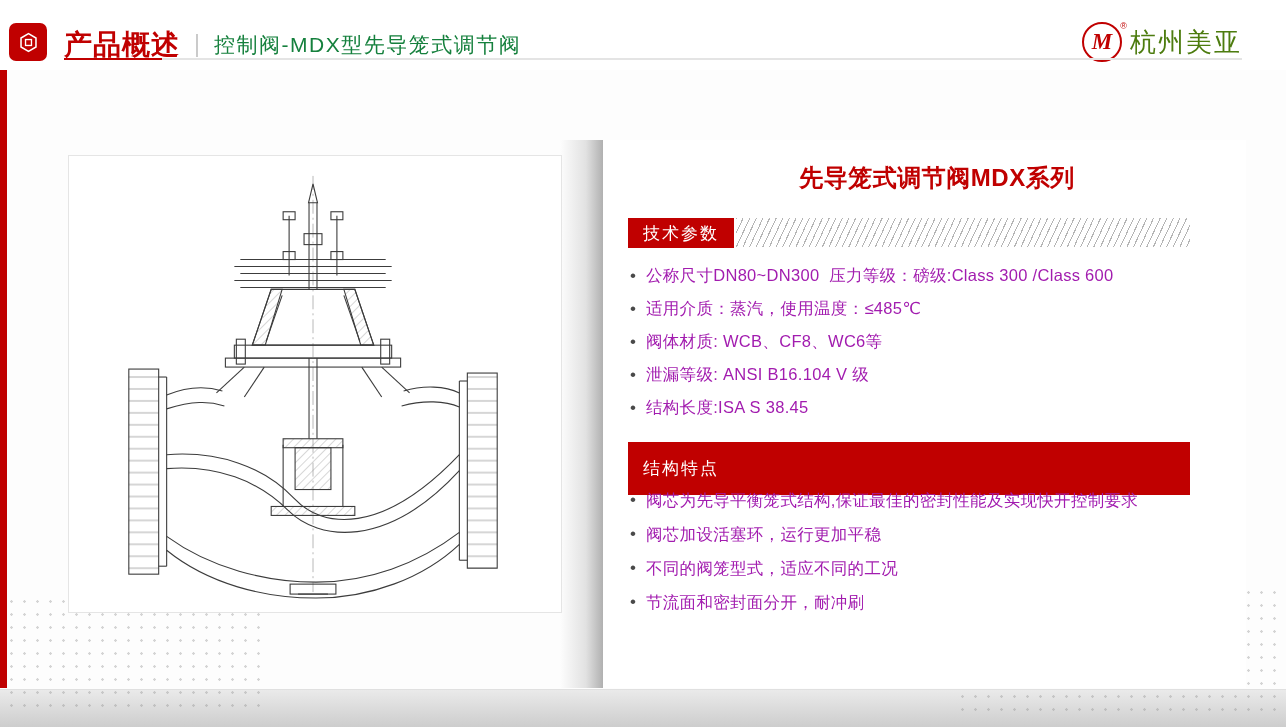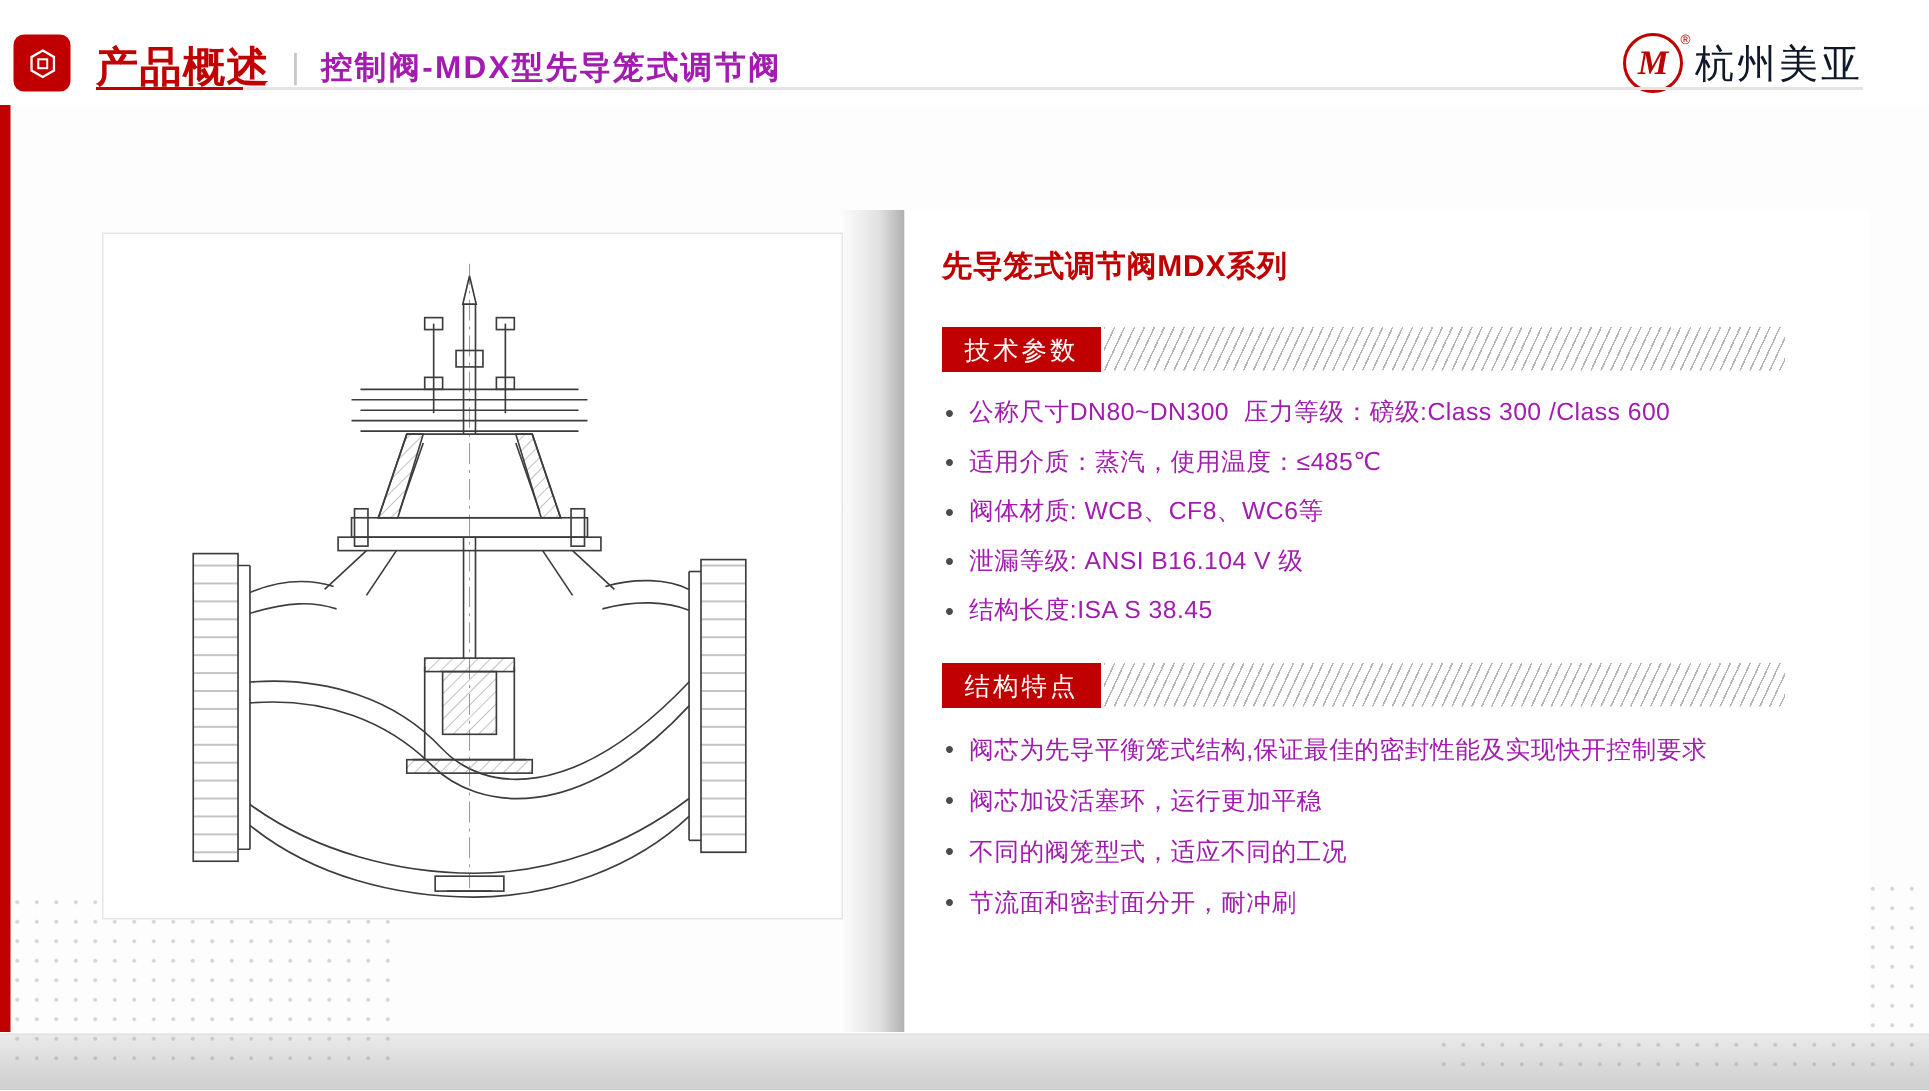--- a/index.html
+++ b/index.html
@@ -18,33 +18,33 @@
   .header { position: absolute; left: 0; top: 0; right: 0; height: 70px; background: #ffffff; z-index: 6; }
   .header-icon {
     position: absolute; left: 9px; top: 23px;
     width: 38px; height: 38px; border-radius: 7px;
     background: var(--accent);
     display: flex; align-items: center; justify-content: center;
   }
   .header-text { position: absolute; left: 64px; top: 26px; display: flex; align-items: center; }
   .section-label { color: var(--accent); font-size: 28px; font-weight: bold; letter-spacing: 1px; }
   .header-divider { color: #c7c7c7; font-size: 23px; font-weight: 200; margin: 0 14px; transform: translateY(-1px); }
-  .page-title { color: #a21caf; font-size: 21px; font-weight: bold; letter-spacing: 1.5px; }
+  .page-title { color: #15803d; font-size: 21px; font-weight: normal; letter-spacing: 1.5px; }
   .header-rule { position: absolute; left: 64px; right: 44px; top: 58px; height: 2px; background: #e4e4e4; }
   .rule-red { display: block; width: 98px; height: 2px; background: var(--accent); }
 
   .brand { position: absolute; right: 44px; top: 22px; display: flex; align-items: center; gap: 8px; }
   .logo-circle {
     position: relative; width: 40px; height: 40px; border-radius: 50%;
     border: 2.5px solid var(--accent);
     display: flex; align-items: center; justify-content: center;
   }
   .logo-m { color: var(--accent); font-family: "Liberation Serif", serif; font-style: italic; font-weight: bold; font-size: 23px; line-height: 1; transform: translateY(-1px); }
   .registered { position: absolute; top: -3px; right: -7px; font-size: 9px; color: var(--accent); }
-  .brand-name { color: #0f172a; font-size: 26px; letter-spacing: 2px; }
+  .brand-name { color: #4d7c0f; font-size: 26px; letter-spacing: 2px; }
 
   
   .left-accent-bar { position: absolute; left: 0; top: 70px; width: 7px; height: 618px; background: var(--accent); z-index: 5; }
 
   
   .drawing-card {
     position: absolute; left: 68px; top: 155px;
     width: 494px; height: 458px;
     background: #ffffff; border: 1px solid #e5e5e5;
     z-index: 4;
@@ -57,34 +57,34 @@
     background: linear-gradient(to right, rgba(110,110,110,0) 0%, rgba(100,100,100,0.18) 60%, rgba(70,70,70,0.42) 100%);
   }
 
   
   .panel {
     position: absolute; left: 603px; top: 140px;
     width: 643px; height: 548px;
     background: #ffffff; z-index: 4;
     padding: 20px 0 0 25px;
   }
-  .panel-title { color: var(--accent); font-size: 20px; font-weight: bold; letter-spacing: 0.5px; line-height: 36px; }
+  .panel-title { color: var(--accent); font-size: 24px; font-weight: bold; letter-spacing: 0.5px; line-height: 36px; text-align: center; }
 
   .heading-row { display: flex; align-items: stretch; height: 29px; margin-top: 22px; margin-right: 56px; }
   .badge {
     background: var(--accent); color: #ffffff;
     font-size: 17px; letter-spacing: 2px;
     display: flex; align-items: center;
     padding: 15px 15px;
   }
   .hatch {
     flex: 1; margin-left: 2px;
     background: repeating-linear-gradient(115deg, #b5b5b5 0px, #b5b5b5 1px, transparent 1px, transparent 6px);
   }
-  .heading-row.second { margin-top: 18px; }
+  .heading-row.second { margin-top: 18px; flex-direction: column; }
 
   ul.bullets { list-style: none; margin-top: 12px; }
   ul.bullets li {
     position: relative; padding-left: 18px;
     color: #a21caf; font-size: 16.5px; line-height: 33px;
     white-space: pre-wrap; letter-spacing: 0.3px;
   }
   ul.bullets li::before {
     content: "\2022"; position: absolute; left: 2px; top: 0;
     color: #4a4a4a; font-size: 17px;

